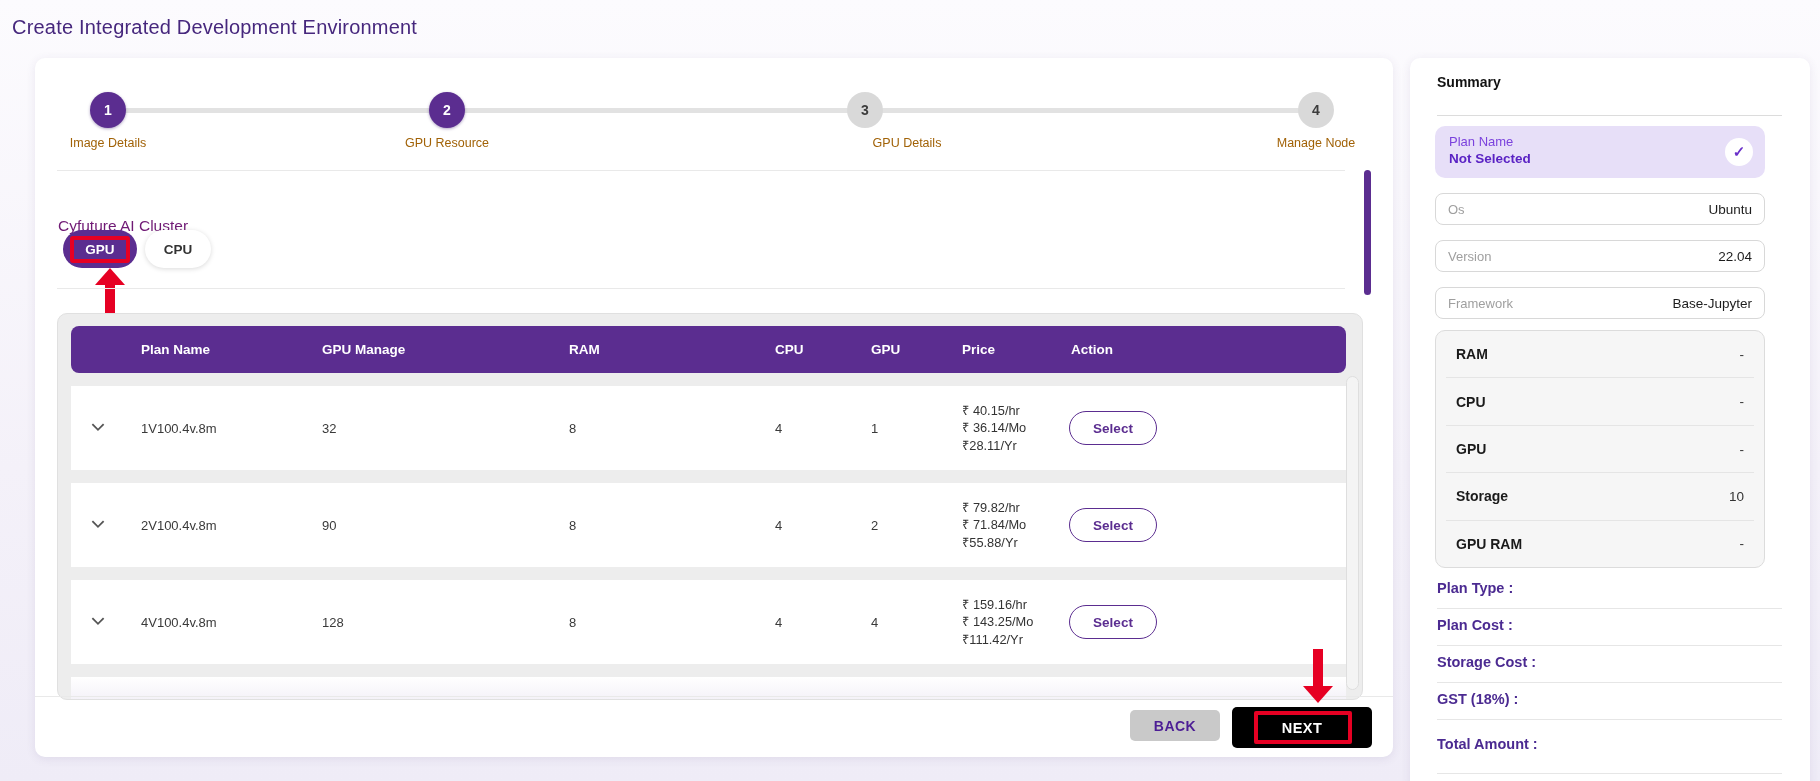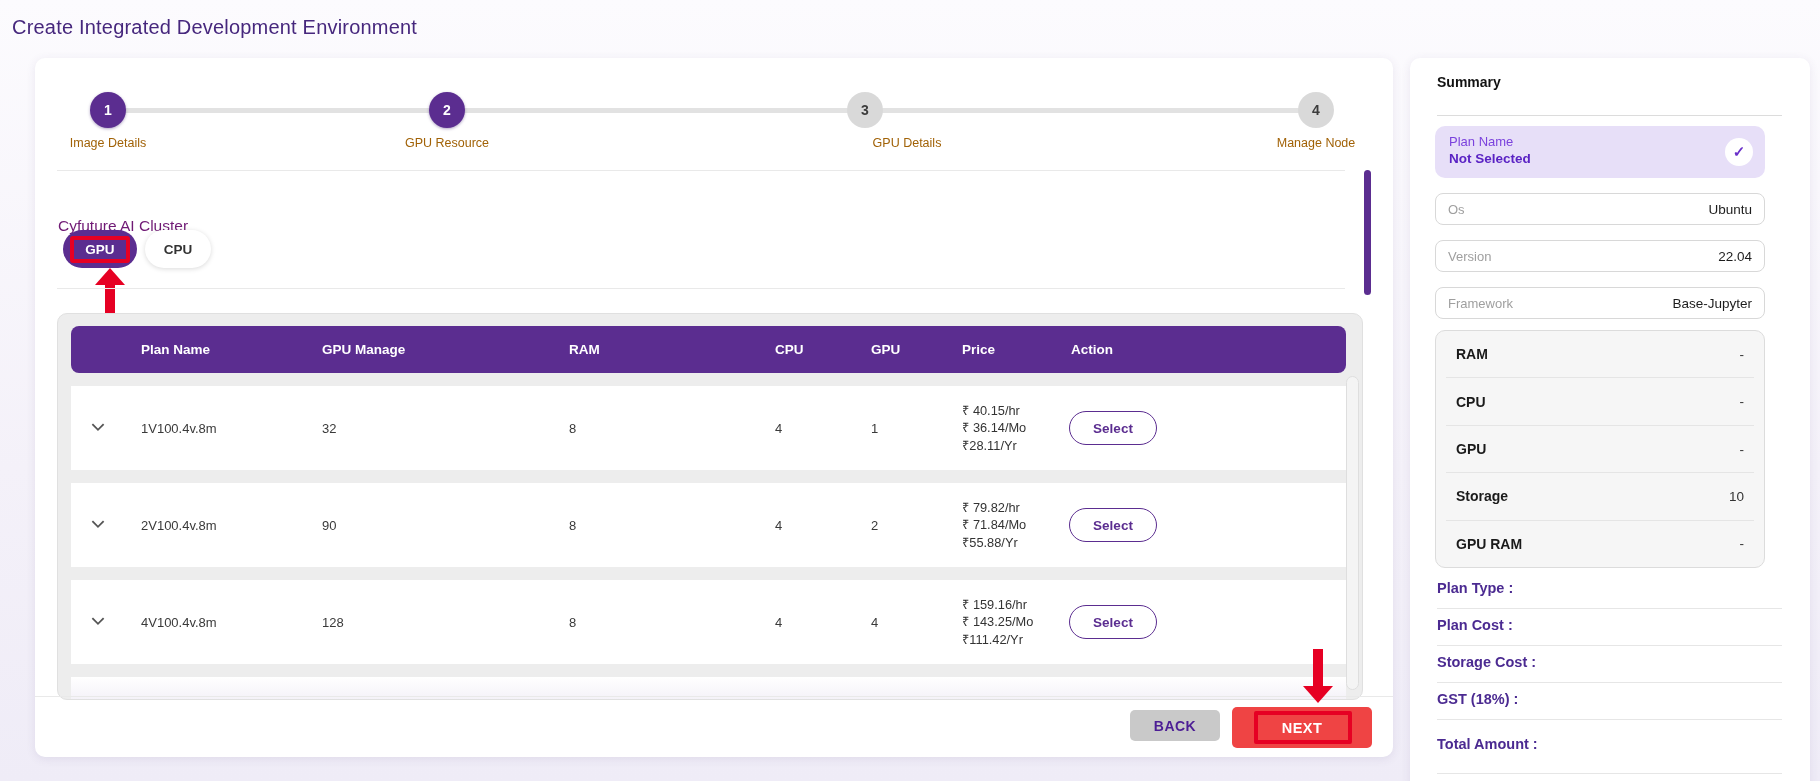--- a/index.html
+++ b/index.html
@@ -59,21 +59,21 @@
   .partial-row { left:13px; top:363px; width:1275px; height:24px;
                  background:linear-gradient(180deg,#ffffff, #f3f1f8); }
   .table-scrollbar { right:3px; top:62px; width:13px; height:314px; background:#f4f4f4;
                      border:1px solid #dedede; border-radius:7px; }
   .card-scrollbar { left:1329px; top:112px; width:7px; height:125px; background:#5b2d90; border-radius:4px; }
 
   
   .hr-footer { left:0; top:638px; width:1358px; }
   .back-btn { left:1095px; top:652px; width:90px; height:31px; background:#c9c9c9; border:0;
               border-radius:5px; color:#4c1d95; font-weight:700; font-size:14px; letter-spacing:.5px; cursor:pointer; }
-  .next-btn { left:1197px; top:649px; width:140px; height:41px; background:#ef4444; border:0;
+  .next-btn { left:1197px; top:649px; width:140px; height:41px; background:#000000; border:0;
               border-radius:5px; color:#fff; font-weight:700; font-size:14.5px; letter-spacing:.5px; cursor:pointer; }
   .annot-rect-next { position:absolute; left:22px; right:20px; top:4px; bottom:4px;
                      border:4px solid #e60023; border-radius:2px; pointer-events:none; }
   .arrow-down-shaft { left:1278px; top:591px; width:10px; height:38px; background:#e60023; }
   .arrow-down-head  { left:1268px; top:628px; width:0; height:0;
                       border-left:15px solid transparent; border-right:15px solid transparent;
                       border-top:17px solid #e60023; }
 
   
   .summary-card { left:1410px; top:58px; width:400px; height:735px; background:#fff;

